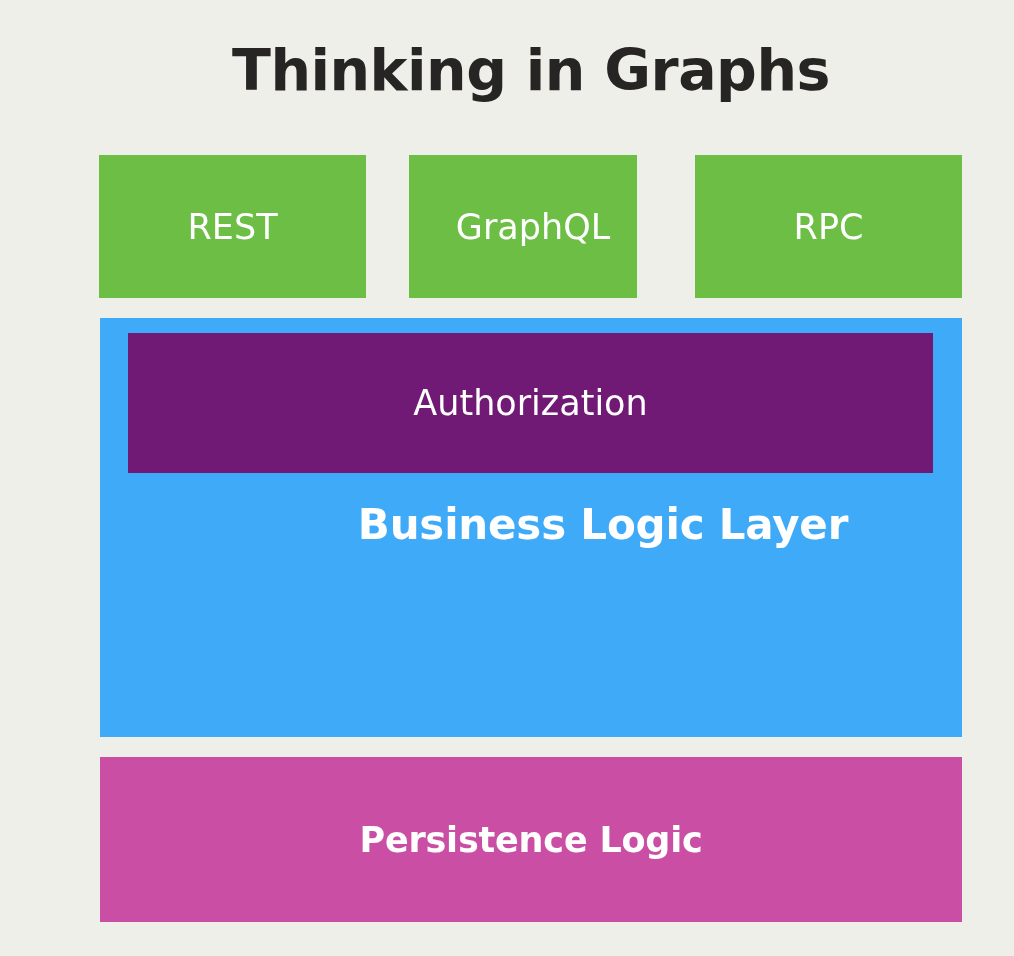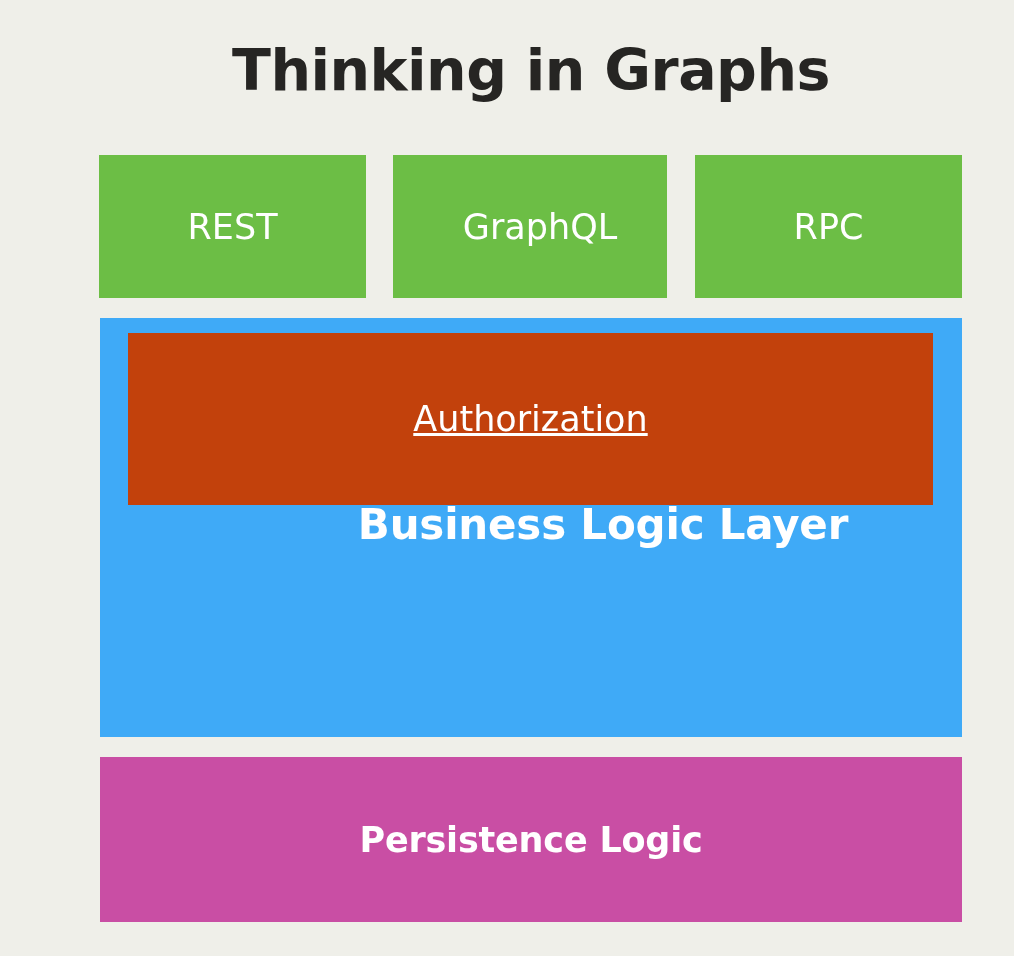--- a/index.html
+++ b/index.html
@@ -62,45 +62,44 @@
     top: 155px;
     height: 143px;
     background: #6cbe45;
   }
   .api-box .box-label {
     font-size: 35px;
     font-weight: normal;
     letter-spacing: 0px;
   }
   #api-box-0 { left: 92px;  width: 267px; }
-  #api-box-1 { left: 386px; width: 274px; padding-left: 20px; }
+  #api-box-1 { left: 402px; width: 228px; padding-left: 20px; }
   #api-box-2 { left: 688px; width: 267px; }
 
   
   #business-layer {
     left: 93px;
     top: 318px;
     width: 862px;
     height: 419px;
     background: #3faaf7;
     display: block;
   }
 
   
   #authorization-box {
     left: 28px;
     top: 15px;
     width: 805px;
-    height: 172px;
-    background: #c2410c;
+    height: 140px;
+    background: #701a75;
     position: absolute;
     display: flex;
     align-items: center;
     justify-content: center;
-    text-decoration: underline;
   }
   #authorization-box .box-label {
     font-size: 35px;
     font-weight: normal;
   }
 
   #business-layer-label {
     position: absolute;
     left: 0;
     top: 186px;

